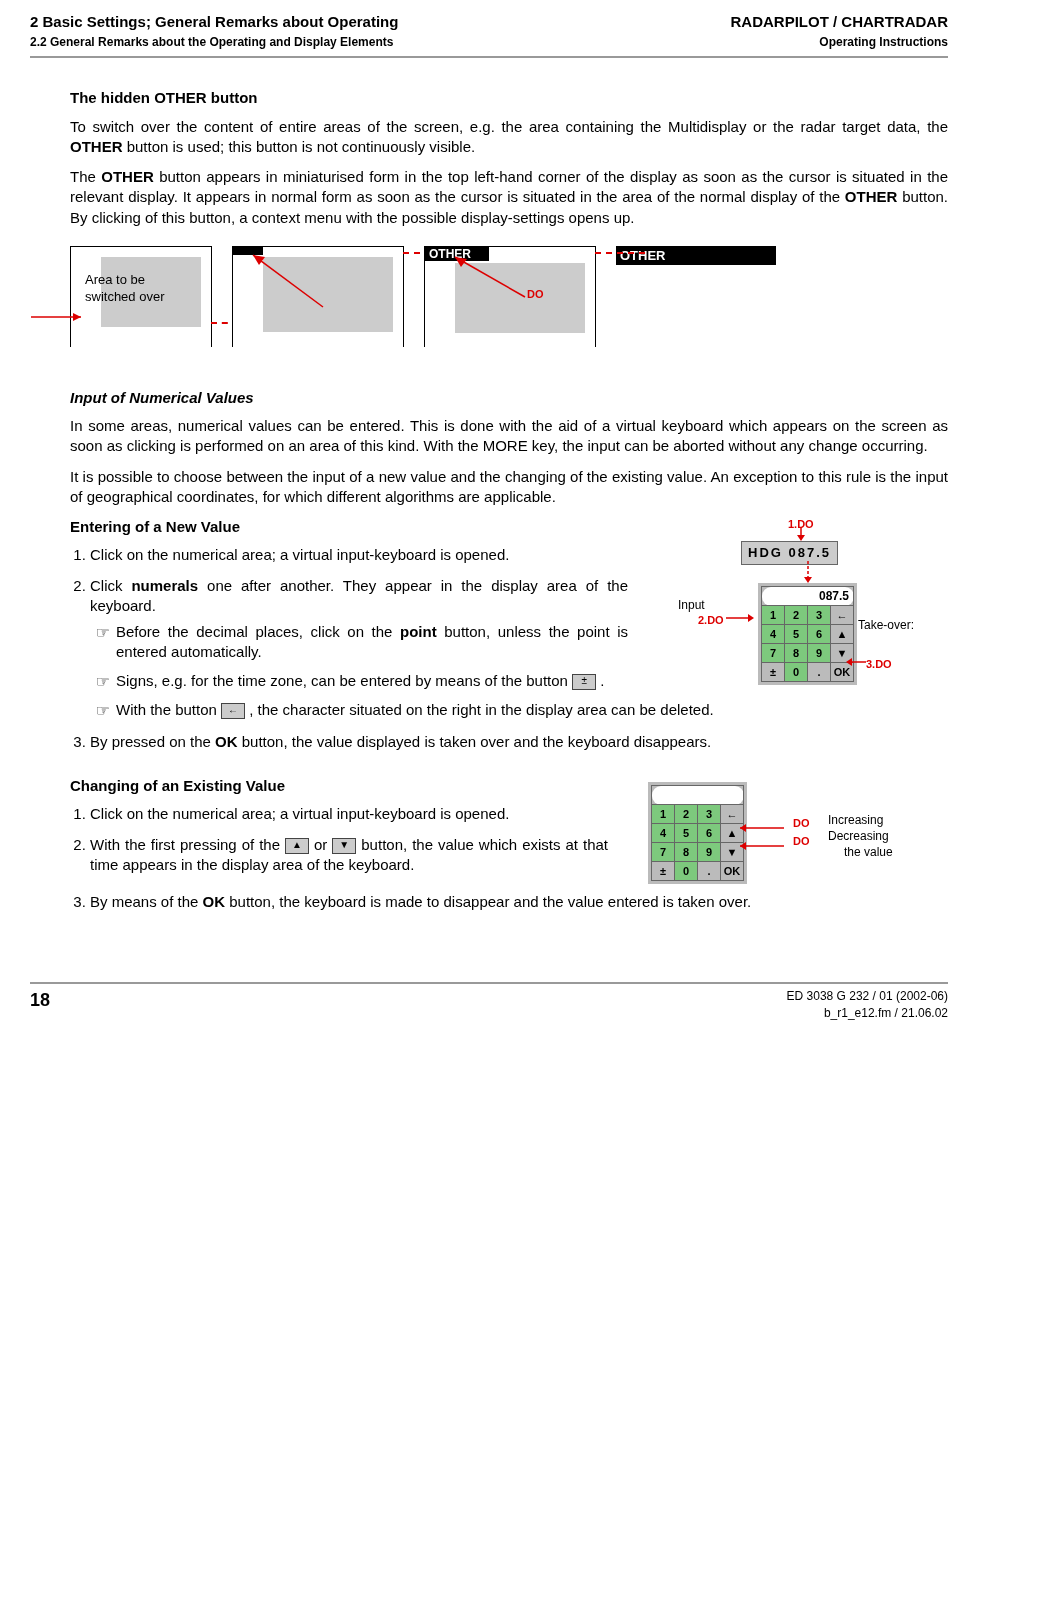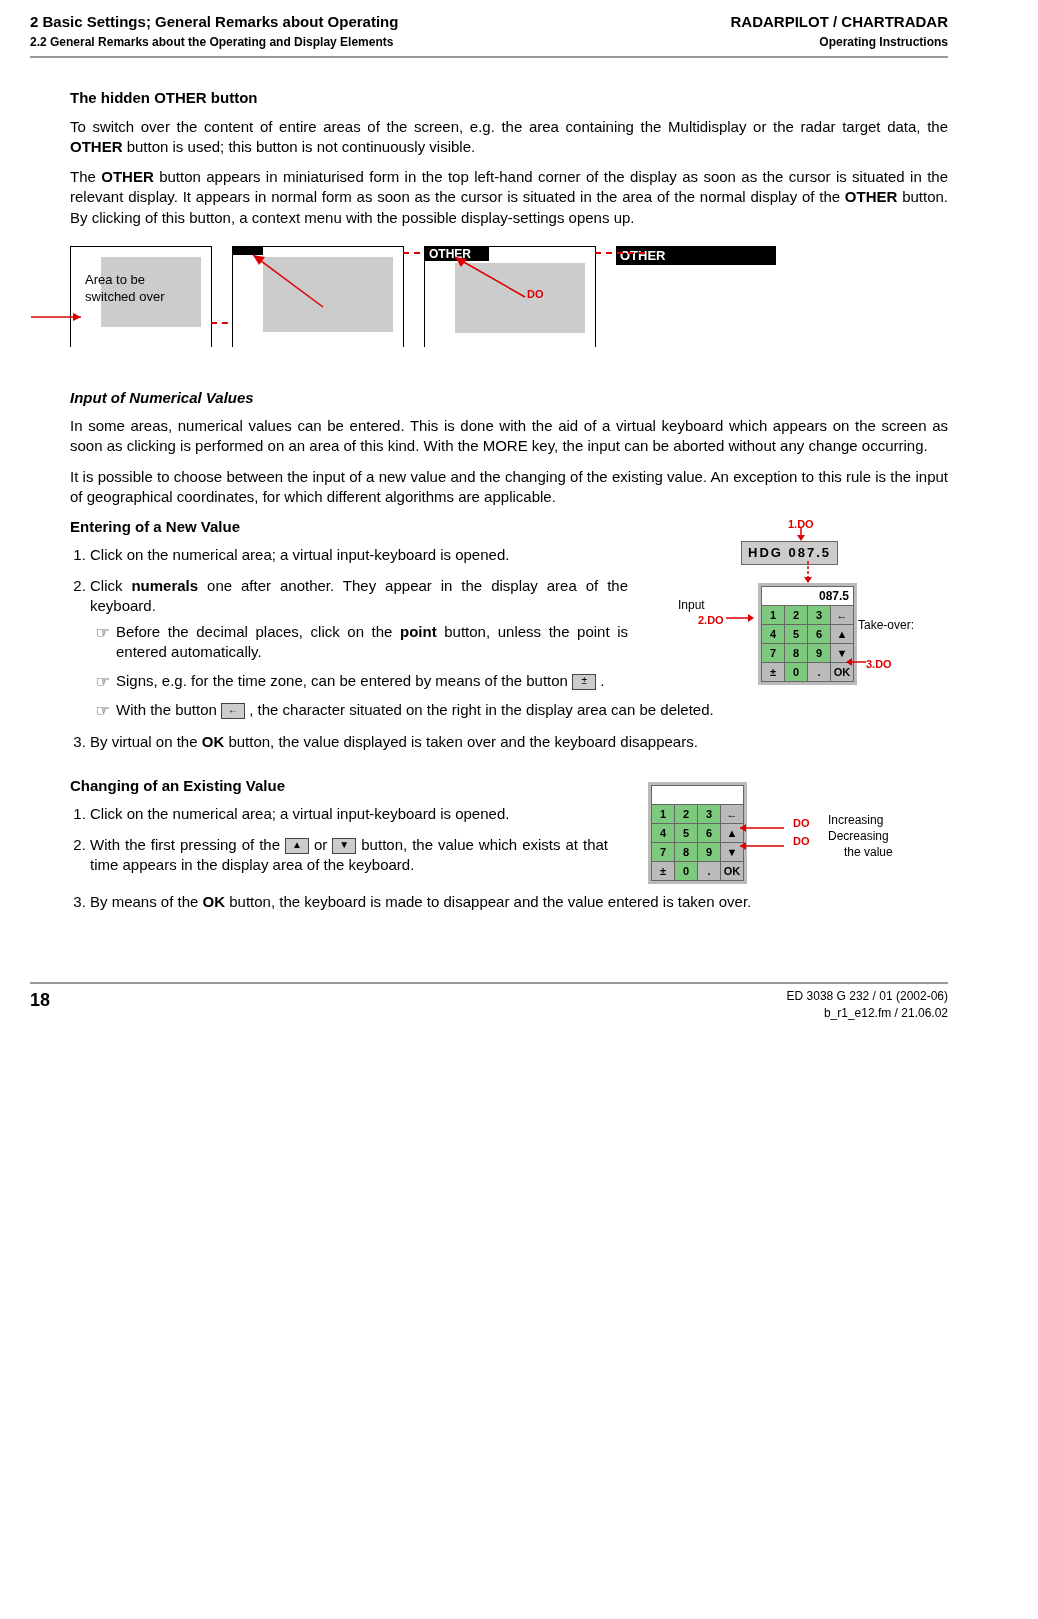--- a/index.html
+++ b/index.html
@@ -115,20 +115,21 @@
     font-size: 11px;
     font-weight: bold;
     border: 1px solid #666;
     background: #7dc97d;
   }
   .keyboard .display-cell {
     background: #fff;
     text-align: right;
     padding-right: 4px;
     font-size: 12px;
+    border-radius: 9px;
   }
   .keyboard .sp { background: #bbb; }
   .side-fig {
     float: right;
     margin-left: 20px;
     margin-bottom: 6px;
     position: relative;
   }
   .fig1 { width: 300px; height: 170px; }
   .fig2 { width: 320px; height: 110px; }
@@ -310,21 +311,21 @@
         <div class="note-item">
           <span class="note-icon">☞</span>
           <span><span>Signs, e.g. for the time zone, can be entered by means of the button </span><span class="inline-icon">±</span> <span>.</span></span>
         </div>
         <div class="note-item" style="clear:both;">
           <span class="note-icon">☞</span>
           <span><span>With the button </span><span class="inline-icon">←</span><span> , the character situated on the right in the display area can be deleted.</span></span>
         </div>
       </li>
       <li>
-        <span>By virtual on the </span><span class="bold">OK</span><span> button, the value displayed is taken over and the keyboard disappears.</span>
+        <span>By pressed on the </span><span class="bold">OK</span><span> button, the value displayed is taken over and the keyboard disappears.</span>
       </li>
     </ol>
   </div>
 
   <div class="two-col" style="margin-top:14px;">
     <div class="side-fig fig2">
       <div class="keypad-wrap" style="top:6px; left:20px; background:#bbb; padding:3px;">
         <table class="keyboard">
           <tbody>
               <tr>

